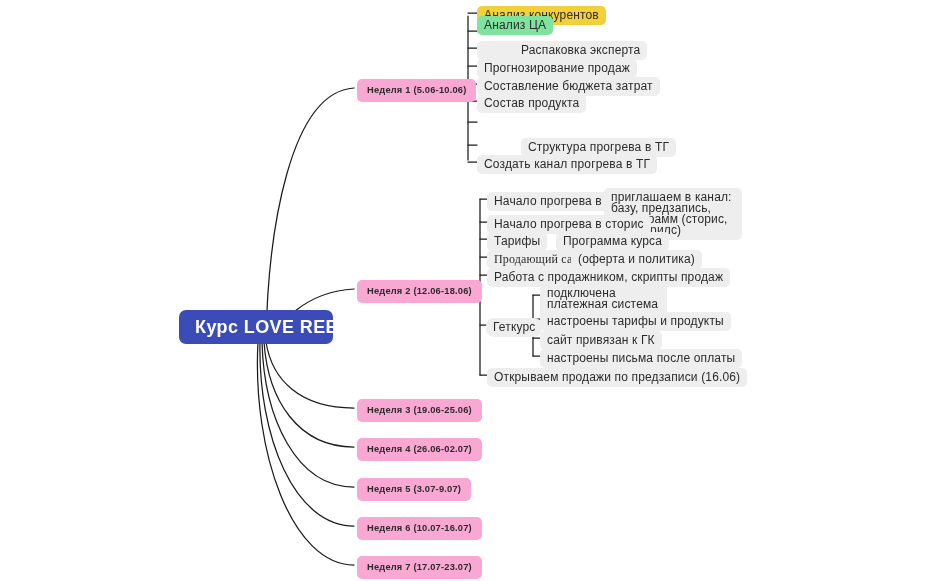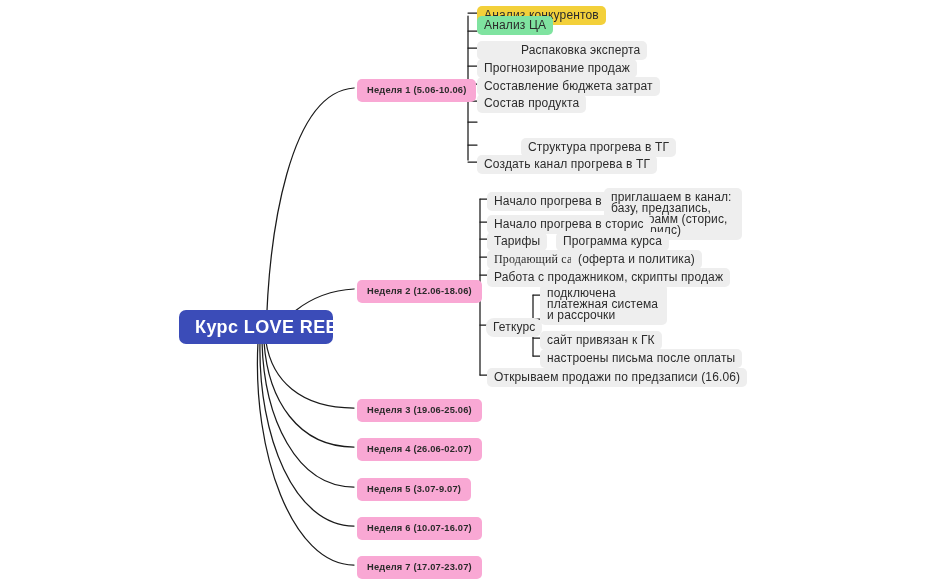--- a/index.html
+++ b/index.html
@@ -152,16 +152,17 @@
   <div class="node" style="left:487px; top:250px;font-family:Liberation Serif, serif;">Продающий сайт</div>
   <div class="node" style="left:571px; top:250px;">(оферта и политика)</div>
 
   <div class="node" style="left:487px; top:268px;">Работа с продажником, скрипты продаж</div>
 
   <div class="node" style="left:486px; top:318px;border-radius:8px;">Геткурс</div>
 
   <div class="node" style="left:487px; top:368px;">Открываем продажи по предзаписи (16.06)</div>
 
   <div class="node wrap" style="left:540px; top:284px; width:127px;">подключена платежная система и рассрочки</div>
+  <div class="node" style="left:540px; top:312px;">настроены тарифы и продукты</div>
   <div class="node" style="left:540px; top:331px;">сайт привязан к ГК</div>
   <div class="node" style="left:540px; top:349px;">настроены письма после оплаты</div>
 
 </div>
 
 </body></html>

